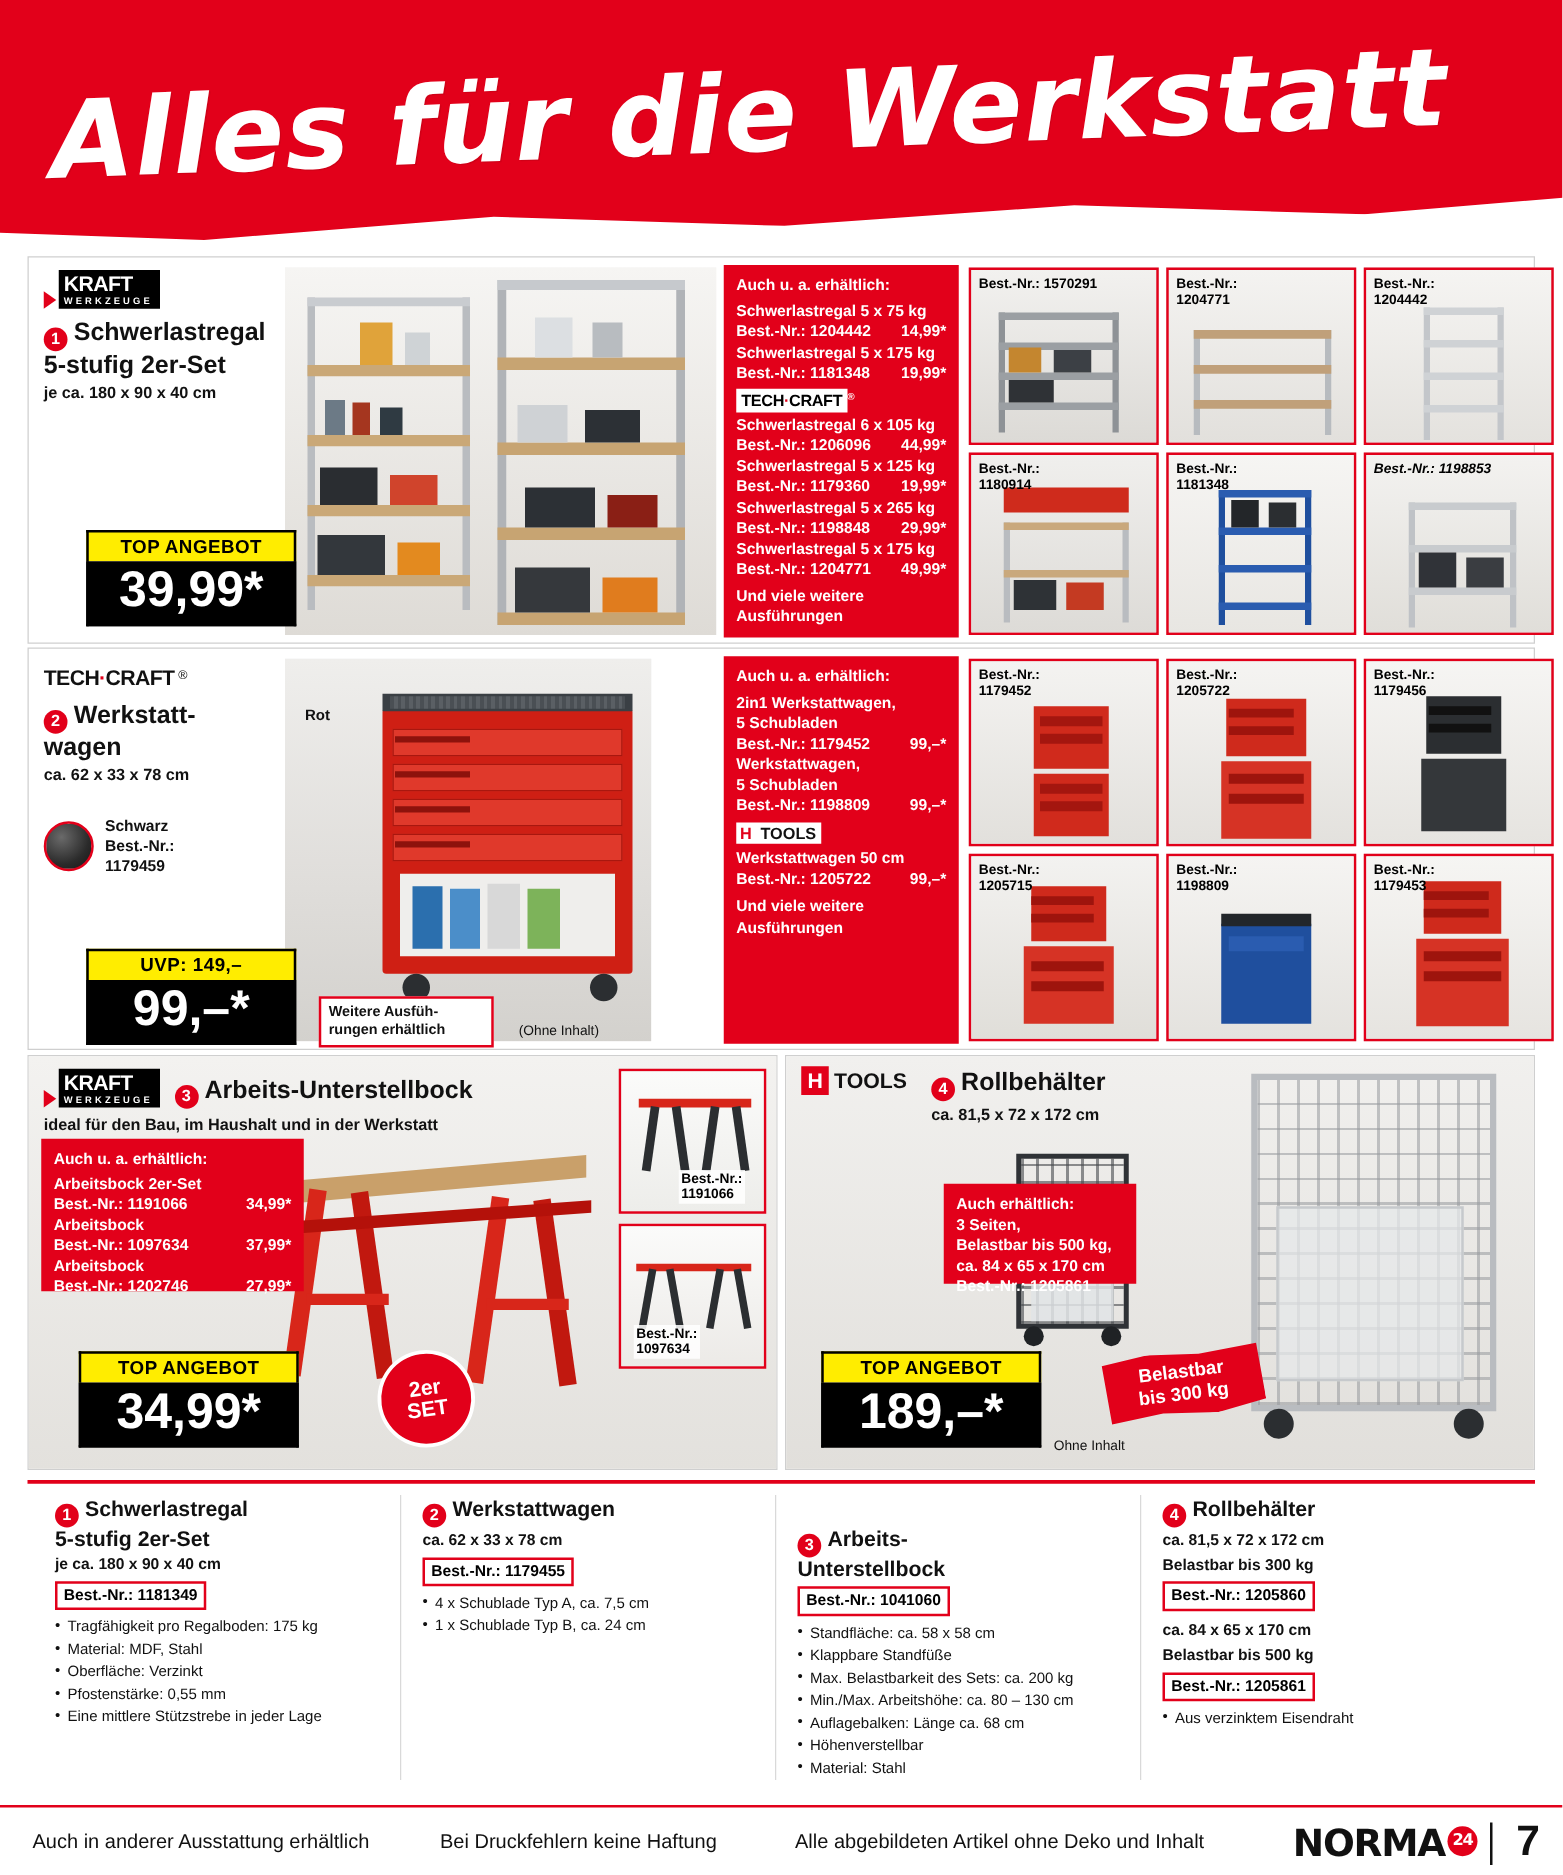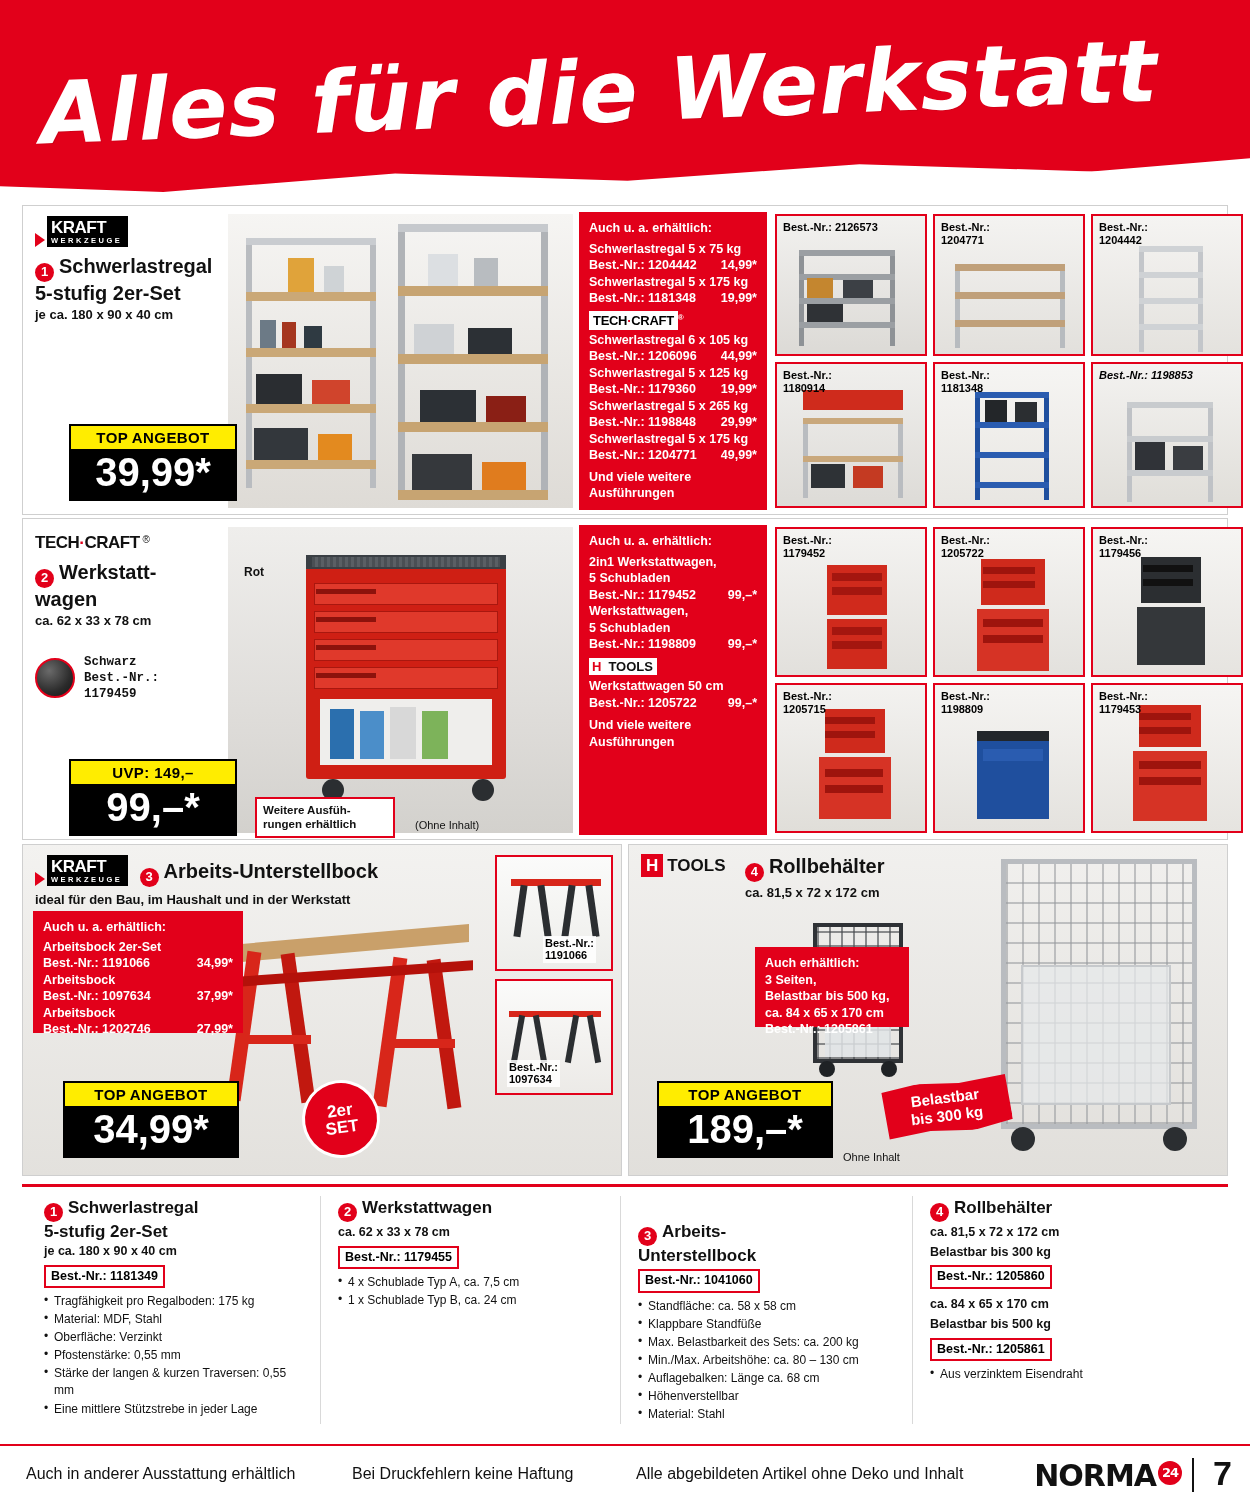--- a/index.html
+++ b/index.html
@@ -254,21 +254,21 @@
     <div class="frame photo" style="position:absolute; left:752px; top:8px; width:152px; height:142px;">
       <div style="position:absolute;inset:0;background:linear-gradient(180deg,#f2f1ef,#dcdad6);"></div>
       <div style="position:absolute;left:22px;top:34px;width:96px;height:96px;border-left:5px solid #8e9296;border-right:5px solid #8e9296;"></div>
       <div style="position:absolute;left:22px;top:34px;width:96px;height:6px;background:#9b9fa3;"></div>
       <div style="position:absolute;left:22px;top:58px;width:96px;height:6px;background:#9b9fa3;"></div>
       <div style="position:absolute;left:22px;top:82px;width:96px;height:6px;background:#9b9fa3;"></div>
       <div style="position:absolute;left:22px;top:106px;width:96px;height:6px;background:#9b9fa3;"></div>
       <div style="position:absolute;left:30px;top:62px;width:26px;height:20px;background:#c4862f;"></div>
       <div style="position:absolute;left:66px;top:64px;width:30px;height:18px;background:#3c4045;"></div>
       <div style="position:absolute;left:30px;top:88px;width:36px;height:18px;background:#2f3236;"></div>
-      <div class="bestnr" style="position:absolute; left:6px; top:5px;"><span>Best.-Nr.:</span> <span>2126573</span></div>
+      <div class="bestnr" style="position:absolute; left:6px; top:5px;"><span>Best.-Nr.:</span> <span>1570291</span></div>
     </div>
     <div class="frame photo" style="position:absolute; left:910px; top:8px; width:152px; height:142px;">
       <div style="position:absolute;inset:0;background:linear-gradient(180deg,#f4f3f1,#e2e0dc);"></div>
       <div style="position:absolute;left:20px;top:48px;width:110px;height:84px;border-left:5px solid #b7bbbf;border-right:5px solid #b7bbbf;"></div>
       <div style="position:absolute;left:20px;top:48px;width:110px;height:7px;background:#c0a07a;"></div>
       <div style="position:absolute;left:20px;top:76px;width:110px;height:7px;background:#c0a07a;"></div>
       <div style="position:absolute;left:20px;top:104px;width:110px;height:7px;background:#c0a07a;"></div>
       <div class="bestnr" style="position:absolute; left:6px; top:5px; line-height:1.15;"><span>Best.-Nr.:</span><br><span>1204771</span></div>
     </div>
     <div class="frame photo" style="position:absolute; left:1068px; top:8px; width:152px; height:142px;">
@@ -319,31 +319,31 @@
     <div class="blk" style="left:12px; top:14px; width:190px;">
       <div style="margin-bottom:8px;">
         <span style="font-size:17px;font-weight:bold;letter-spacing:-.5px;">TECH<span style="color:#e2001a">·</span>CRAFT</span><sup style="font-size:10px;margin-left:3px;">®</sup>
       </div>
       <div class="prod-title">
         <span class="num-circle">2</span><span>Werkstatt-</span>
       </div>
       <div class="prod-title">wagen</div>
       <div class="prod-sub">ca. 62 x 33 x 78 cm</div>
 
-      <div style="margin-top:26px; display:flex; align-items:center; gap:9px;font-family:Liberation Mono, monospace;">
+      <div style="margin-top:26px; display:flex; align-items:center; gap:9px;">
         <div class="swatch-black"></div>
         <div style="font-size:12.5px; font-weight:bold; line-height:1.3;">
           <div>Schwarz</div>
           <div>Best.-Nr.:</div>
           <div>1179459</div>
         </div>
       </div>
     </div>
 
-    <div class="photo" style="position:absolute; left:205px; top:8px; width:345px; height:306px;">
+    <div class="photo" style="position:absolute; left:205px; top:8px; width:293px; height:306px;">
       <div style="position:absolute;inset:0;background:linear-gradient(180deg,#efeeec 0%,#dfdddA 60%,#d3d1cd 100%);"></div>
 
       <div style="position:absolute;left:78px;top:40px;width:200px;height:212px;background:#cf1f14;border-radius:3px;"></div>
       <div style="position:absolute;left:78px;top:28px;width:200px;height:14px;background:#3a3f44;"></div>
       <div style="position:absolute;left:84px;top:30px;width:188px;height:10px;background:repeating-linear-gradient(90deg,#4a4f54 0 3px,#5a5f64 3px 6px);"></div>
       <div style="position:absolute;left:86px;top:56px;width:184px;height:22px;background:#e0392b;border:1px solid #a9170f;"></div>
       <div style="position:absolute;left:86px;top:84px;width:184px;height:22px;background:#e0392b;border:1px solid #a9170f;"></div>
       <div style="position:absolute;left:86px;top:112px;width:184px;height:22px;background:#e0392b;border:1px solid #a9170f;"></div>
       <div style="position:absolute;left:86px;top:140px;width:184px;height:22px;background:#e0392b;border:1px solid #a9170f;"></div>
       <div style="position:absolute;left:88px;top:62px;width:60px;height:5px;background:#8d120c;"></div>
@@ -573,21 +573,20 @@
   <div class="infocol" style="left:44px; top:1198px; width:264px;">
     <h3><span class="num-circle">1</span><span>Schwerlastregal</span></h3>
     <h3>5-stufig 2er-Set</h3>
     <div class="sub">je ca. 180 x 90 x 40 cm</div>
     <div class="bn">Best.-Nr.: 1181349</div>
     <ul>
       <li>Tragfähigkeit pro Regalboden: 175 kg</li>
       <li>Material: MDF, Stahl</li>
       <li>Oberfläche: Verzinkt</li>
       <li>Pfostenstärke: 0,55 mm</li>
-      <li>Stärke der langen &amp; kurzen Traversen: 0,55 mm</li>
       <li>Eine mittlere Stützstrebe in jeder Lage</li>
     </ul>
   </div>
 
   <div class="infocol" style="left:338px; top:1198px; width:268px;">
     <h3><span class="num-circle">2</span><span>Werkstattwagen</span></h3>
     <div class="sub">ca. 62 x 33 x 78 cm</div>
     <div class="bn">Best.-Nr.: 1179455</div>
     <ul>
       <li>4 x Schublade Typ A, ca. 7,5 cm</li>

